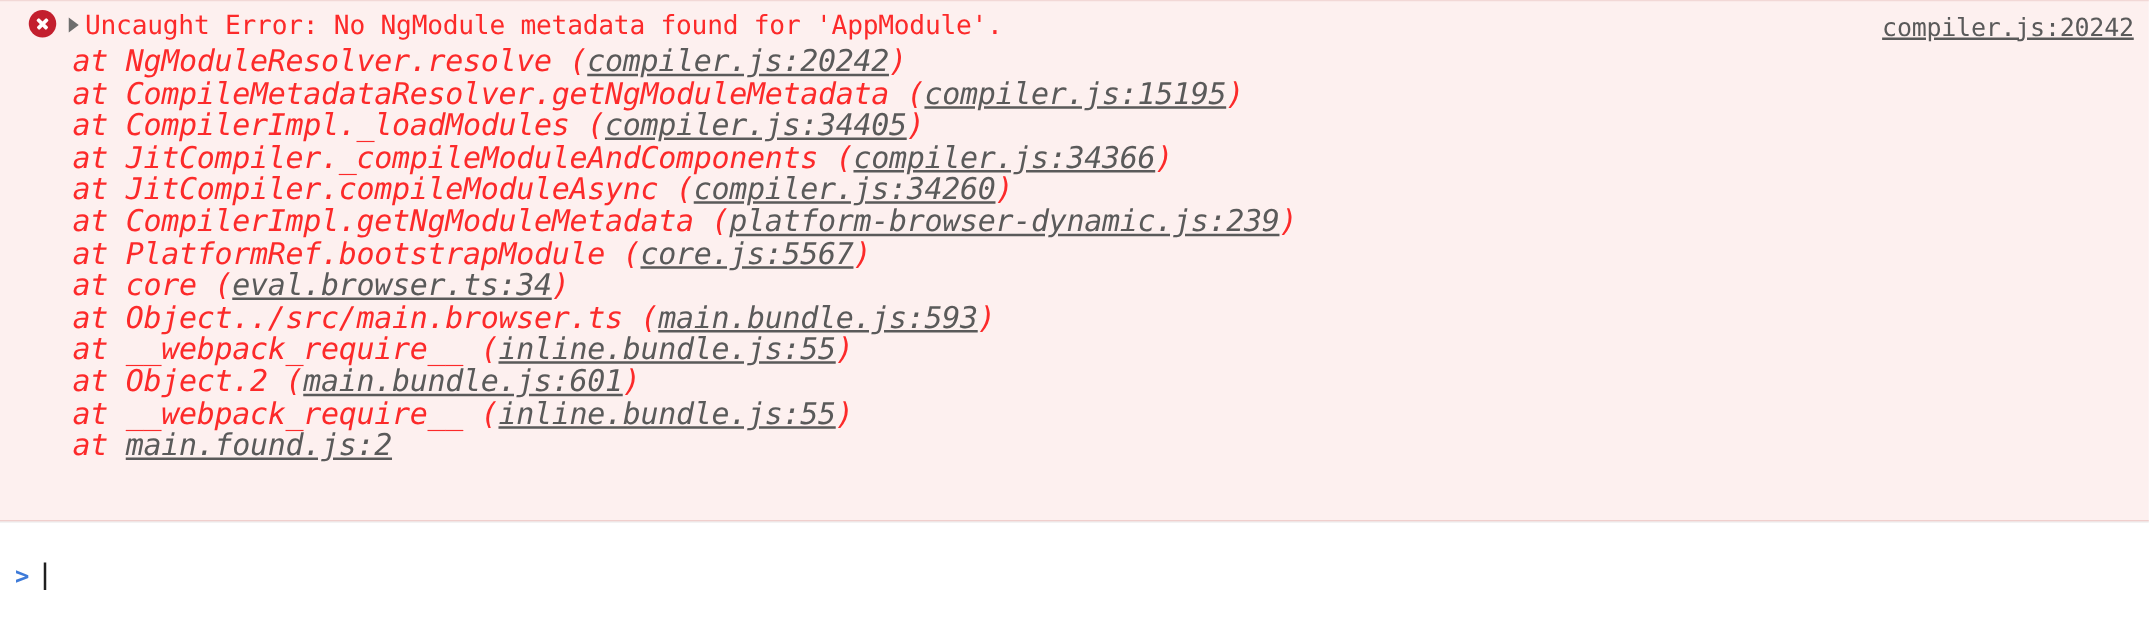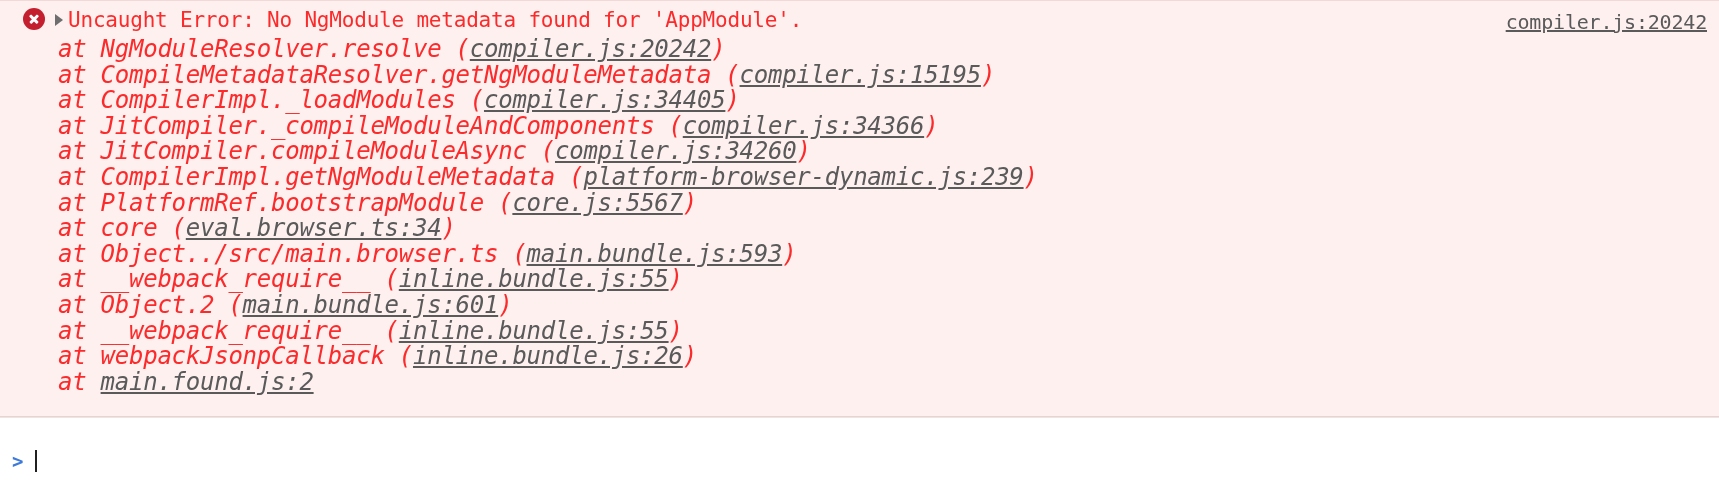--- a/index.html
+++ b/index.html
@@ -177,21 +177,20 @@
         <li class="stack-line"><span>at CompilerImpl._loadModules (</span><span class="frame-src">compiler.js:34405</span><span>)</span></li>
         <li class="stack-line"><span>at JitCompiler._compileModuleAndComponents (</span><span class="frame-src">compiler.js:34366</span><span>)</span></li>
         <li class="stack-line"><span>at JitCompiler.compileModuleAsync (</span><span class="frame-src">compiler.js:34260</span><span>)</span></li>
         <li class="stack-line"><span>at CompilerImpl.getNgModuleMetadata (</span><span class="frame-src">platform-browser-dynamic.js:239</span><span>)</span></li>
         <li class="stack-line"><span>at PlatformRef.bootstrapModule (</span><span class="frame-src">core.js:5567</span><span>)</span></li>
         <li class="stack-line"><span>at core (</span><span class="frame-src">eval.browser.ts:34</span><span>)</span></li>
         <li class="stack-line"><span>at Object../src/main.browser.ts (</span><span class="frame-src">main.bundle.js:593</span><span>)</span></li>
         <li class="stack-line"><span>at __webpack_require__ (</span><span class="frame-src">inline.bundle.js:55</span><span>)</span></li>
         <li class="stack-line"><span>at Object.2 (</span><span class="frame-src">main.bundle.js:601</span><span>)</span></li>
         <li class="stack-line"><span>at __webpack_require__ (</span><span class="frame-src">inline.bundle.js:55</span><span>)</span></li>
-        <li class="stack-line"><span>at webpackJsonpCallback (</span><span class="frame-src">inline.bundle.js:26</span><span>)</span></li>
         <li class="stack-line"><span>at </span><span class="frame-src">main.found.js:2</span></li>
       </ul>
 
   </div>
 
   <div class="prompt-row">
     <span class="prompt-chevron">&gt;</span>
     <div class="prompt-input">
       <span></span>
       <span class="prompt-caret"></span>

